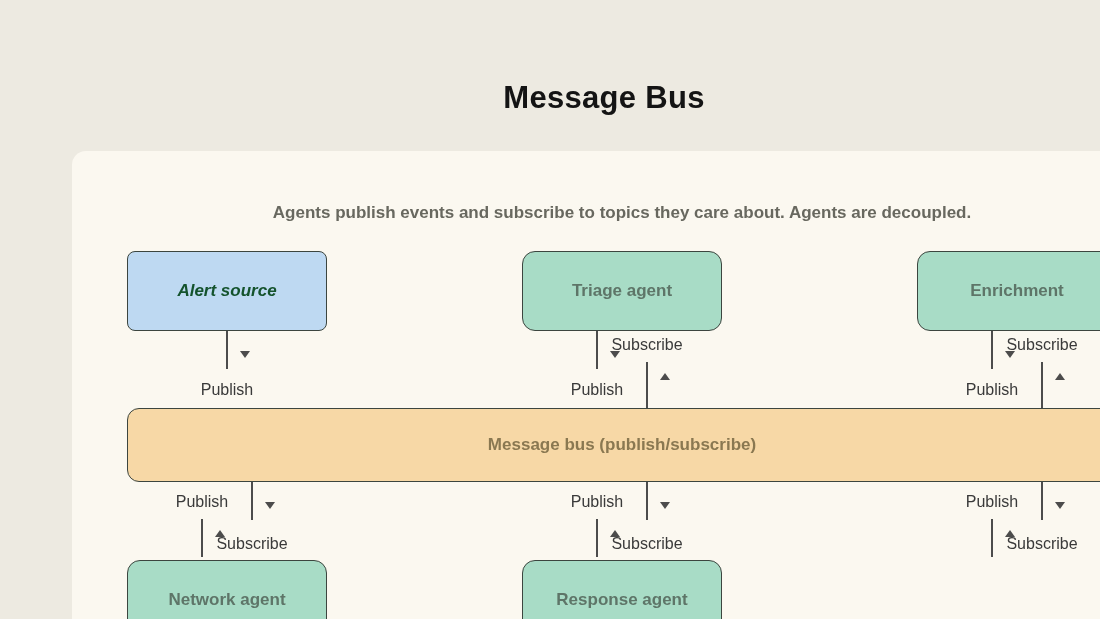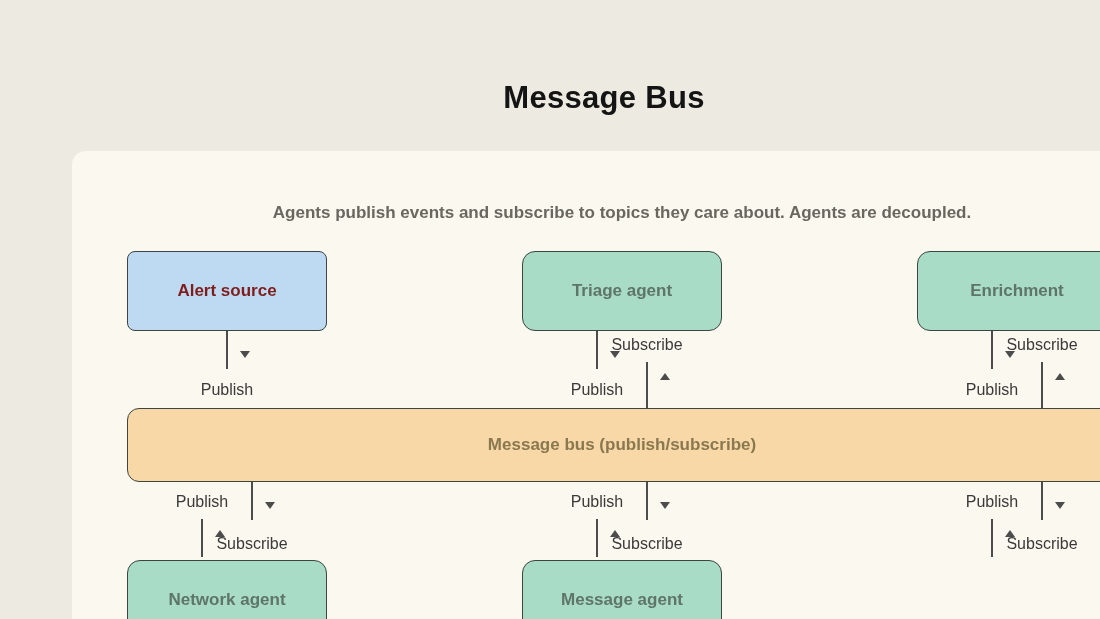--- a/index.html
+++ b/index.html
@@ -43,21 +43,21 @@
     color:#68685f;
   }
   .node{
     position:absolute;
     width:200px;height:80px;
     border:1.5px solid var(--border);
     border-radius:8px;
     display:flex;align-items:center;justify-content:center;
     font-size:17px;font-weight:700;
   }
-  .node.blue{background:var(--blue);color:#7f1d1d;}
+  .node.blue{background:var(--blue);color:#14532d;font-style:italic;}
   .node.green{background:var(--green);color:#5e7568;border-radius:13px;}
   .bus{
     position:absolute;
     left:37px;top:239px;
     width:990px;height:74px;
     background:var(--peach);
     border:1.5px solid var(--border);
     border-radius:12px;
     display:flex;align-items:center;justify-content:center;
     font-size:17px;font-weight:700;
@@ -160,16 +160,16 @@
   </div>
   <div class="arrow" style="left:951px;top:313px;height:38px">
     <span class="head down"></span>
   </div>
   <div class="flow-label" style="left:952px;top:366px">Subscribe</div>
 
   <div class="node green" style="left:37px;top:391px">
     <span>Network agent</span>
   </div>
   <div class="node green" style="left:432px;top:391px">
-    <span>Message agent</span>
+    <span>Response agent</span>
   </div>
 
 </div>
 
 </body></html>

